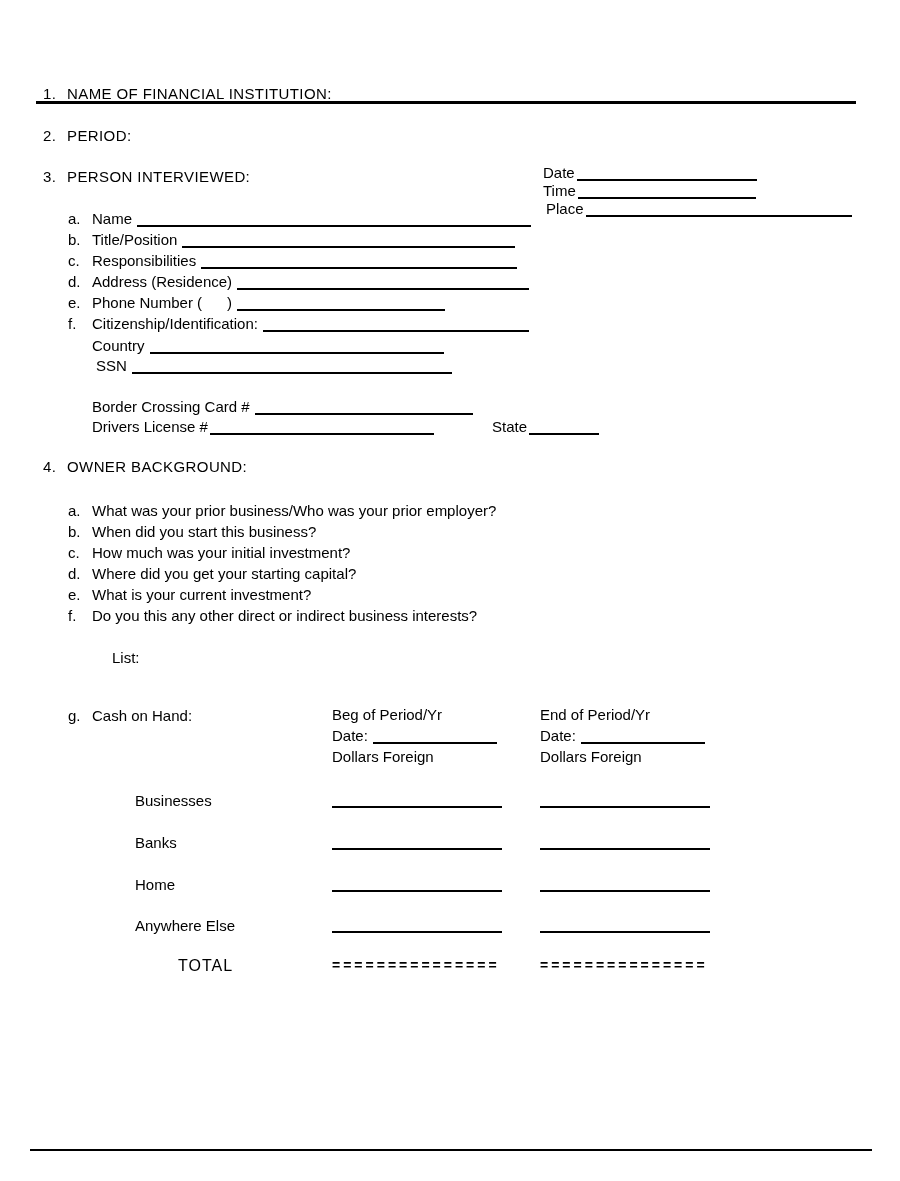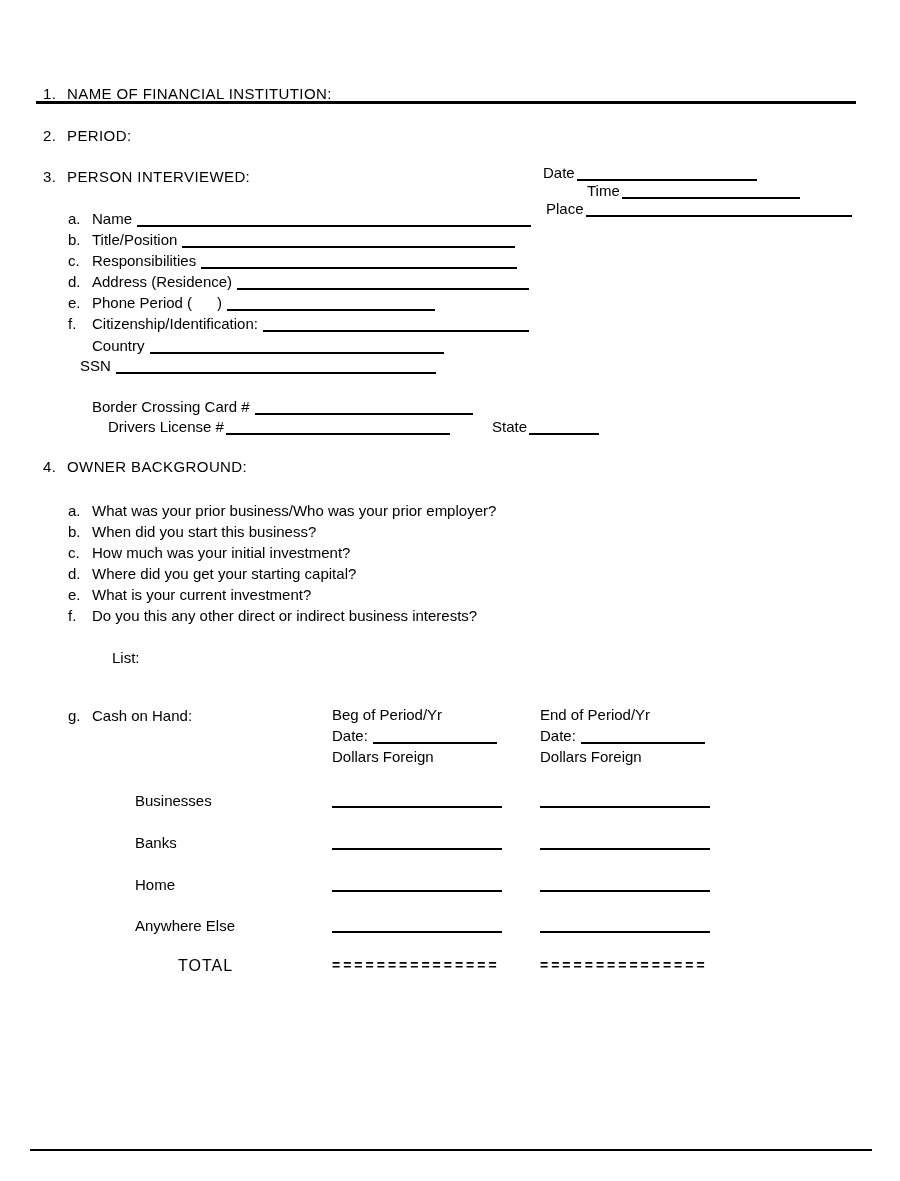--- a/index.html
+++ b/index.html
@@ -52,21 +52,21 @@
 
   <div class="abs row heading" style="left:43px; top:168px;">
     <span class="letter">3.</span>
     <span class="lbl">PERSON INTERVIEWED:</span>
   </div>
 
   <div class="abs row" style="left:543px; top:164px;">
     <span class="lbl">Date</span>
     <span class="ul" style="width:180px; margin-left:2px;"></span>
   </div>
-  <div class="abs row" style="left:543px; top:182px;margin-left:44px;">
+  <div class="abs row" style="left:543px; top:182px;">
     <span class="lbl">Time</span>
     <span class="ul" style="width:178px; margin-left:2px;"></span>
   </div>
   <div class="abs row" style="left:546px; top:200px;">
     <span class="lbl">Place</span>
     <span class="ul" style="width:266px; margin-left:2px;"></span>
   </div>
 
   <div class="abs row" style="left:68px; top:210px;">
     <span class="letter">a.</span>
@@ -83,42 +83,42 @@
     <span class="lbl">Responsibilities</span>
     <span class="ul" style="width:316px;"></span>
   </div>
   <div class="abs row" style="left:68px; top:273px;">
     <span class="letter">d.</span>
     <span class="lbl">Address (Residence)</span>
     <span class="ul" style="width:292px;"></span>
   </div>
   <div class="abs row" style="left:68px; top:294px;">
     <span class="letter">e.</span>
-    <span class="lbl">Phone Period (      )</span>
+    <span class="lbl">Phone Number (      )</span>
     <span class="ul" style="width:208px;"></span>
   </div>
   <div class="abs row" style="left:68px; top:315px;">
     <span class="letter">f.</span>
     <span class="lbl">Citizenship/Identification:</span>
     <span class="ul" style="width:266px;"></span>
   </div>
 
   <div class="abs row" style="left:92px; top:337px;align-items:center;">
     <span class="lbl">Country</span>
     <span class="ul" style="width:294px;"></span>
   </div>
-  <div class="abs row" style="left:80px; top:357px;">
+  <div class="abs row" style="left:96px; top:357px;">
     <span class="lbl">SSN</span>
     <span class="ul" style="width:320px;"></span>
   </div>
   <div class="abs row" style="left:92px; top:398px;">
     <span class="lbl">Border Crossing Card #</span>
     <span class="ul" style="width:218px;"></span>
   </div>
-  <div class="abs row" style="left:108px; top:418px;align-items:center;">
+  <div class="abs row" style="left:92px; top:418px;align-items:center;">
     <span class="lbl">Drivers License #</span>
     <span class="ul" style="width:224px; margin-left:2px;"></span>
   </div>
   <div class="abs row" style="left:492px; top:418px;">
     <span class="lbl">State</span>
     <span class="ul" style="width:70px; margin-left:2px;"></span>
   </div>
 
   <div class="abs row heading" style="left:43px; top:458px;">
     <span class="letter">4.</span>

